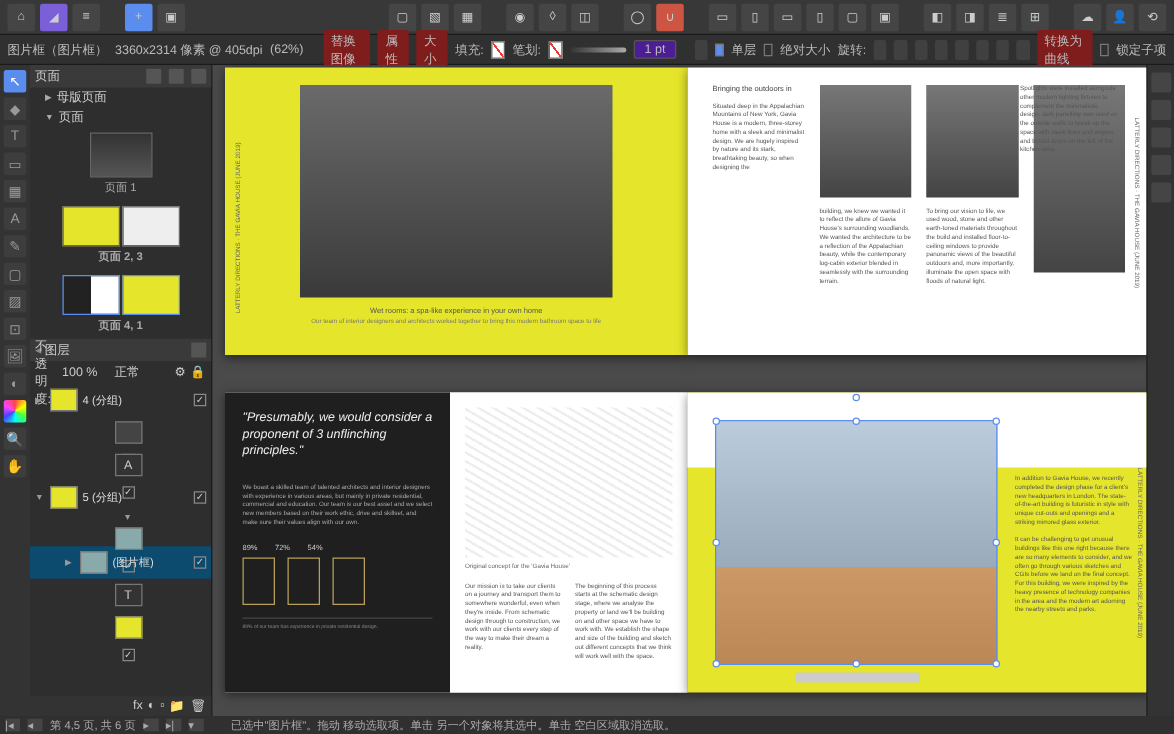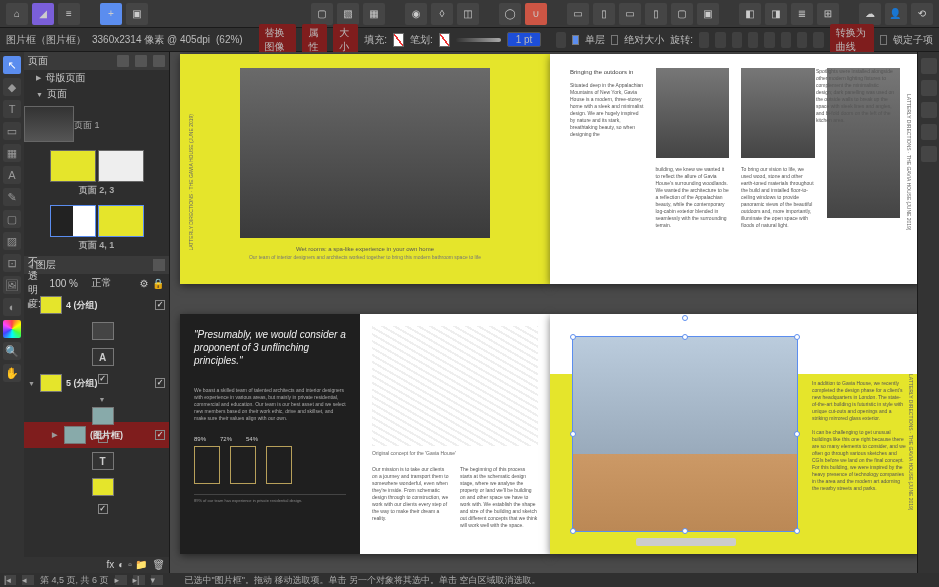--- a/index.html
+++ b/index.html
@@ -12,52 +12,52 @@
 .topbar .tbicon.purple { background:#7a5fd9;}
 .topbar .tbicon.red { background:#c54;}
 .topbar .sep { width:12px;}
 .topbar .spacer { flex:1;}
 
 .ctxbar { height:24px; background:#303030; display:flex; align-items:center; padding:0 6px; gap:6px; font-size:10px; color:#bbb; border-bottom:1px solid #1a1a1a;}
 .ctxbar .label{white-space:nowrap;}
 .ctxbar .swatch{width:16px;height:14px;background:#fff;border:1px solid #666;position:relative;}
 .ctxbar .swatch.none::after{content:"";position:absolute;left:0;right:0;top:0;bottom:0;background:linear-gradient(to top right,transparent 45%,#e33 45%,#e33 55%,transparent 55%);}
 .ctxbar .slider{width:70px;height:4px;background:linear-gradient(to right,#333,#aaa);border-radius:2px;}
-.ctxbar .val{background:#1d4ed8;padding:1px 4px;border:1px solid #555;border-radius:2px;min-width:34px;text-align:center;}
+.ctxbar .val{background:#4c1d95;padding:1px 4px;border:1px solid #555;border-radius:2px;min-width:34px;text-align:center;}
 .ctxbar .chk{width:10px;height:10px;border:1px solid #777;}
 .ctxbar .chk.on{background:#5b8def;}
 .ctxbar .btn{background:#7f1d1d;padding:2px 6px;border-radius:2px;cursor:pointer;}
 .ctxbar .mini{width:16px;height:16px;background:#404040;border-radius:2px;}
 
 
 .main { position:absolute; top:52px; bottom:14px; left:0; right:0; display:flex;}
 .toolstrip { width:24px; background:#333; display:flex; flex-direction:column; align-items:center; padding-top:4px; gap:4px;}
 .toolstrip .tool{width:18px;height:18px;background:#3d3d3d;border-radius:2px;cursor:pointer;display:flex;align-items:center;justify-content:center;font-size:11px;color:#999;}
 .toolstrip .tool.sel{background:#5b8def;color:#fff;}
 .toolstrip .tool.color{background:conic-gradient(#f44,#ff0,#4f4,#0ff,#44f,#f4f,#f44);}
 
 .leftpanel { width:146px; background:#2e2e2e; display:flex; flex-direction:column; border-right:1px solid #1a1a1a;}
 .phdr{height:18px;background:#3a3a3a;display:flex;align-items:center;padding:0 4px;gap:6px;font-size:10px;color:#ccc;}
 .phdr .ico{width:12px;height:12px;background:#555;border-radius:1px;}
 .pgitem{height:16px;display:flex;align-items:center;padding-left:12px;gap:4px;font-size:10px;color:#ccc;cursor:pointer;}
 .pgitem .tri{font-size:7px;color:#aaa;}
-.thumbwrap{display:flex;align-items:center;padding:4px 0;}
+.thumbwrap{display:flex;flex-direction:column;align-items:center;padding:4px 0;}
 .thumbwrap .thumb{width:50px;height:36px;background:#555;border:1px solid #666;}
 .thumbwrap.spread{flex-direction:column;font-weight:bold;}
 .thumbwrap .pair{display:flex;gap:2px;}
 .thumbwrap .pair .thumb{width:46px;height:32px;}
 .thumbwrap.sel .pair .thumb{border:1px solid #5b8def;}
 .thumbwrap .cap{font-size:9px;color:#aaa;margin-top:2px;}
 .pgthumb-area{flex:0 0 auto;max-height:250px;overflow:hidden;}
 
 .layerhdr{height:18px;background:#3a3a3a;display:flex;align-items:center;padding:0 4px;font-size:10px;}
 .opacityrow{height:18px;display:flex;align-items:center;padding:0 4px;gap:4px;font-size:10px;color:#ccc;}
 .layerlist{flex:1;overflow:hidden;}
-.lrow{height:26px;display:flex;align-items:center;padding:0 4px;gap:4px;cursor:pointer;font-weight:bold;}
-.lrow.sel{background:#7f1d1d;}
+.lrow{height:26px;display:flex;align-items:center;padding:0 4px;gap:4px;cursor:pointer;}
+.lrow.sel{background:#0c4a6e;}
 .lrow .exp{width:8px;font-size:7px;color:#999;}
 .lrow .lthumb{width:22px;height:18px;background:#666;border:1px solid #777;flex-shrink:0;}
 .lrow .lthumb.yellow{background:#e5e52b;}
 .lrow .lthumb.text{background:#333;display:flex;align-items:center;justify-content:center;font-size:10px;color:#ccc;}
 .lrow .lname{flex:1;font-size:9px;color:#ddd;white-space:nowrap;overflow:hidden;text-overflow:ellipsis;}
 .lrow .vis{width:10px;height:10px;border:1px solid #888;}
 .lrow .vis.on::after{content:"✓";font-size:8px;color:#ccc;display:block;text-align:center;line-height:8px;}
 .lrow.indent1{padding-left:16px;flex-direction:column;}
 .lrow.indent2{padding-left:28px;}
 

